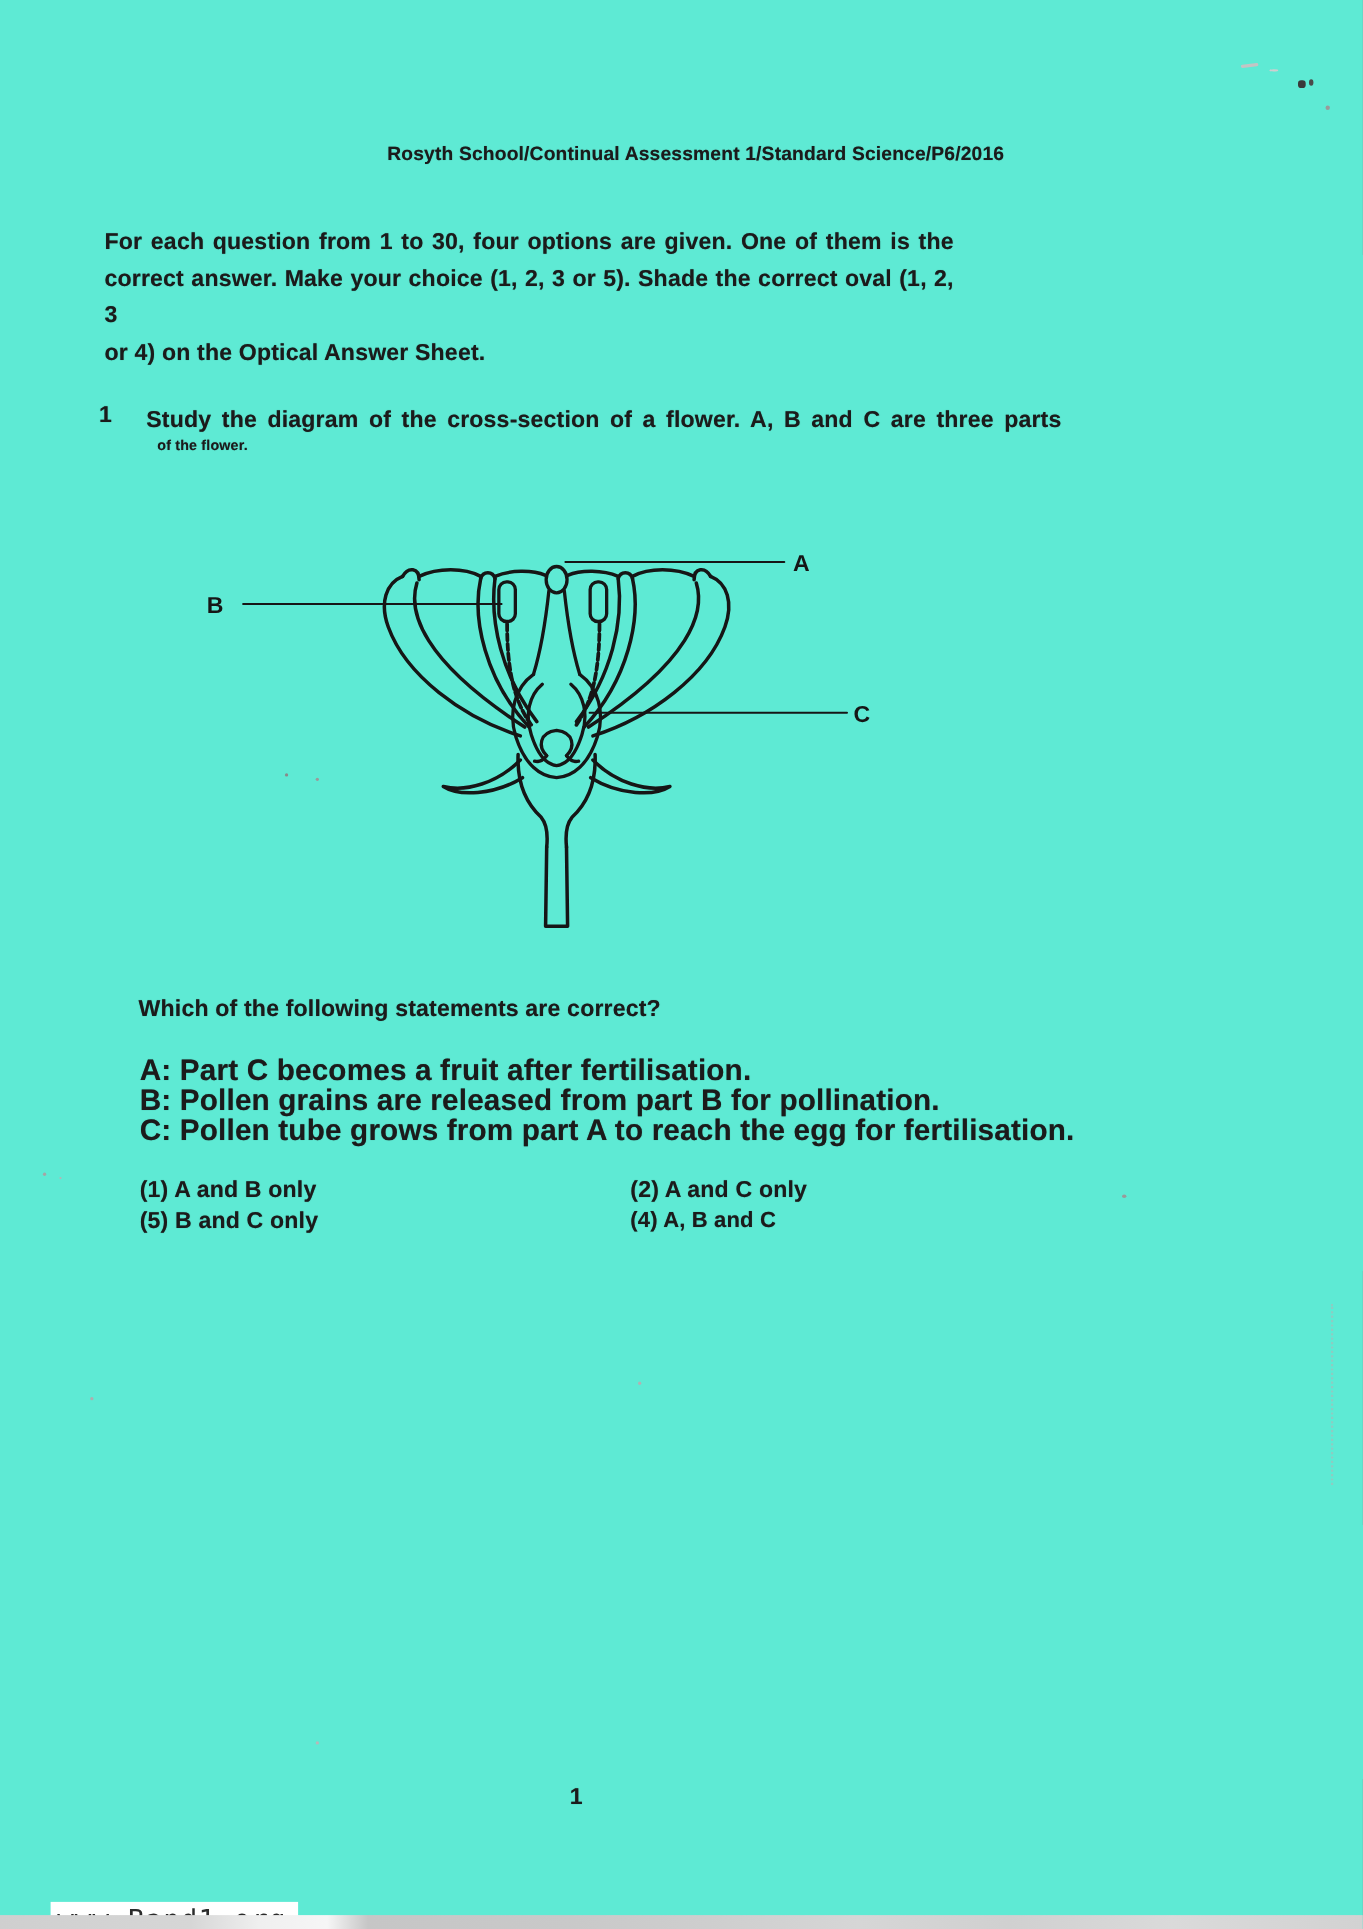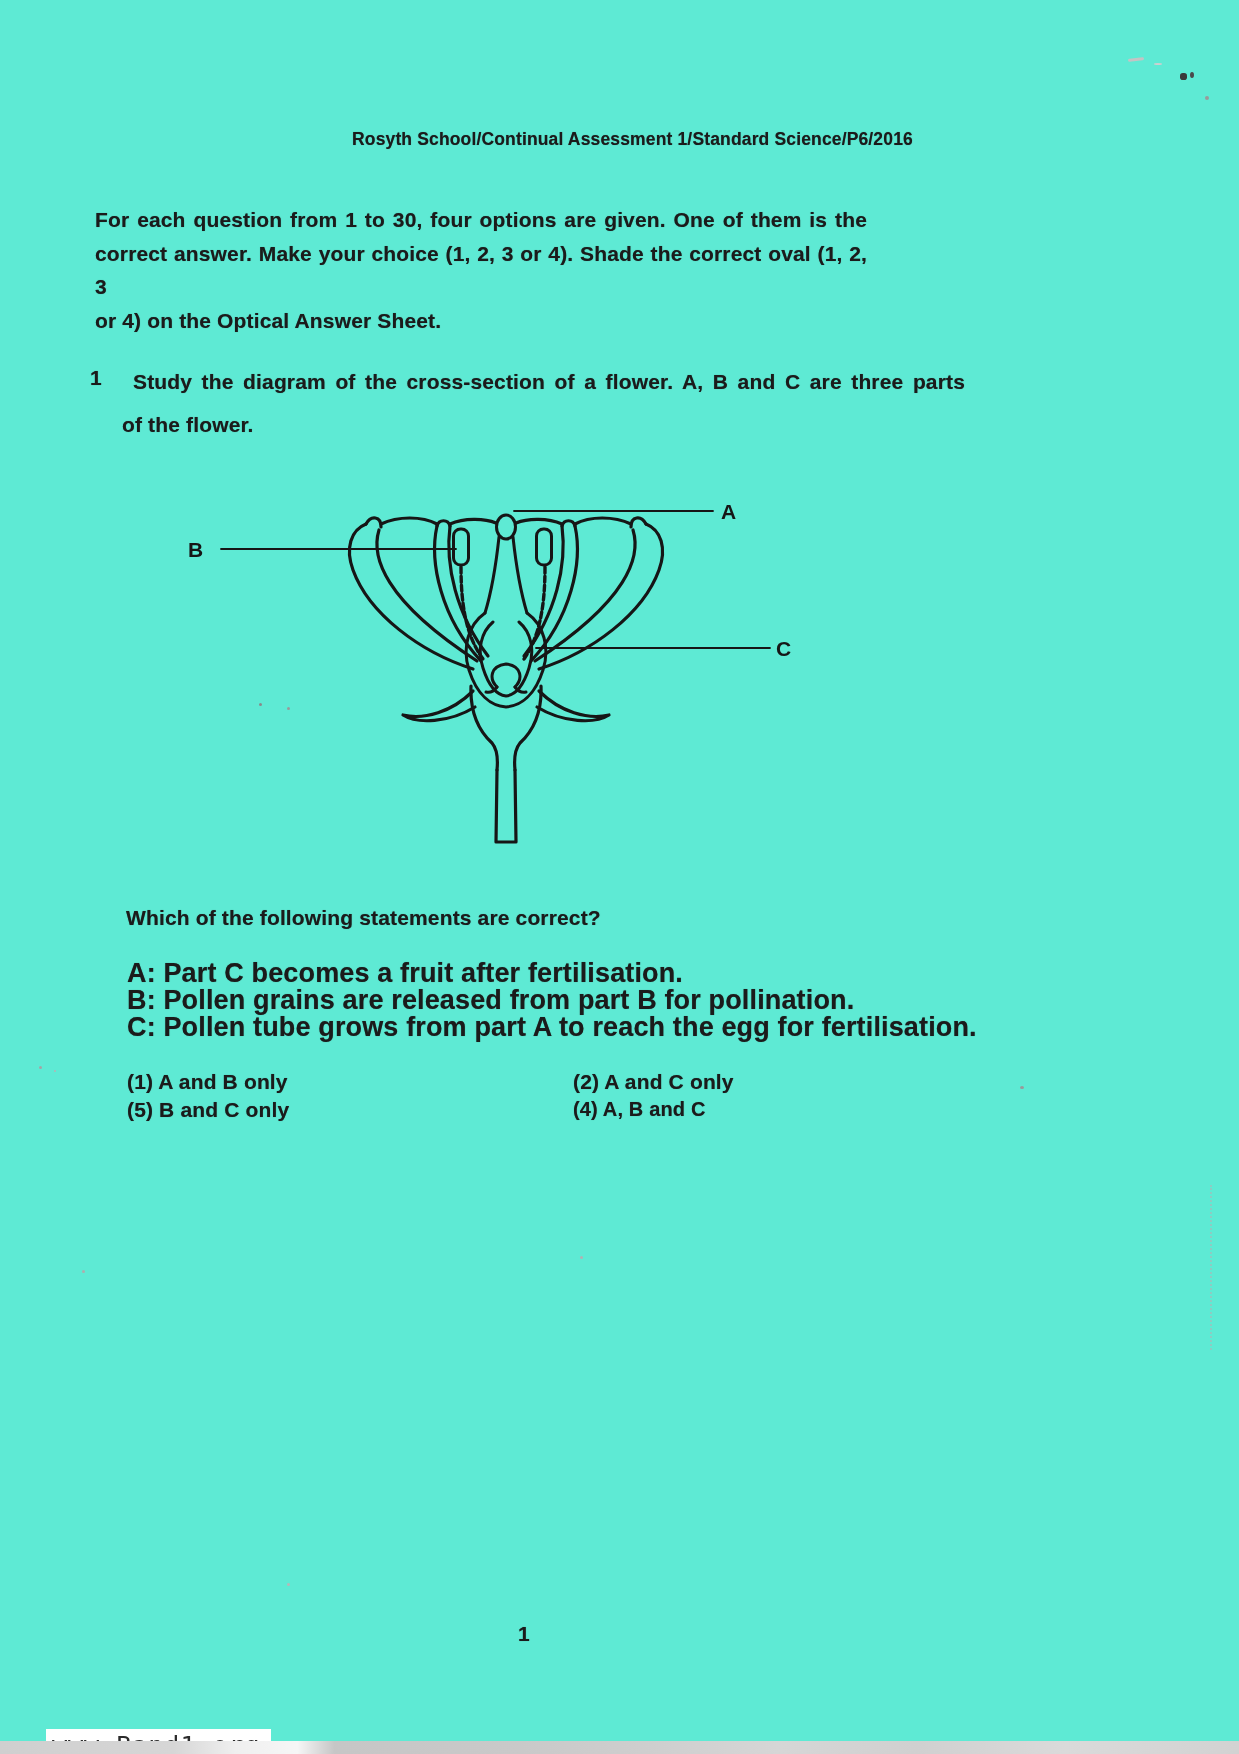--- a/index.html
+++ b/index.html
@@ -58,27 +58,27 @@
 </style>
 </head>
 <body>
 
 <div id="page">
 
   <div class="txt sb" style="left:352px;top:129px;font-size:17.5px;">Rosyth School/Continual Assessment 1/Standard Science/P6/2016</div>
 
   <div style="position:absolute;left:95px;top:203px;width:772px;font-size:21px;line-height:33.5px;">
     <div class="txt just sb" style="position:relative;width:772px;">For each question from 1 to 30, four options are given. One of them is the</div>
-    <div class="just" style="position:relative;width:772px;text-shadow:0 0 0.7px rgba(25,25,25,0.55);letter-spacing:0.15px;"><span class="sb">correct answer. Make your choice (1, 2, 3 or 4). </span><span class="b">Shade the correct oval (1, 2, 3</span></div>
+    <div class="just" style="position:relative;width:772px;text-shadow:0 0 0.7px rgba(25,25,25,0.55);letter-spacing:0.15px;"><span class="sb">correct answer. Make your choice (1, 2, 3 or 5). </span><span class="b">Shade the correct oval (1, 2, 3</span></div>
     <div class="txt b" style="position:relative;">or 4) on the Optical Answer Sheet.</div>
   </div>
 
   <div class="txt sb" style="left:90px;top:366px;font-size:21px;">1</div>
   <div class="txt just sb" style="left:133px;top:366px;width:832px;font-size:21px;line-height:31px;">Study the diagram of the cross-section of a flower. A, B and C are three parts</div>
-  <div class="txt sb" style="left:122px;top:397px;font-size:21px;margin-top:16px;">of the flower.</div>
+  <div class="txt sb" style="left:143px;top:397px;font-size:13px;">of the flower.</div>
 
   <svg style="position:absolute;left:170px;top:495px;" width="650" height="360" viewBox="170 495 650 360" fill="none" stroke="#161616" stroke-linecap="round" stroke-linejoin="round">
 
     <g stroke-width="3.2">
       <path d="M 366,524 C 351,530 345,548 353,570 C 369,614 420,652 473,669"></path>
       <path d="M 379,530 C 371,556 383,600 477,661"></path>
       <path d="M 366,524 C 371,515 381,516 381,527"></path>
       <path d="M 646,524 C 661,530 667,548 659,570 C 643,614 592,652 539,669"></path>
       <path d="M 633,530 C 641,556 629,600 535,661"></path>
       <path d="M 646,524 C 641,515 631,516 631,527"></path>

